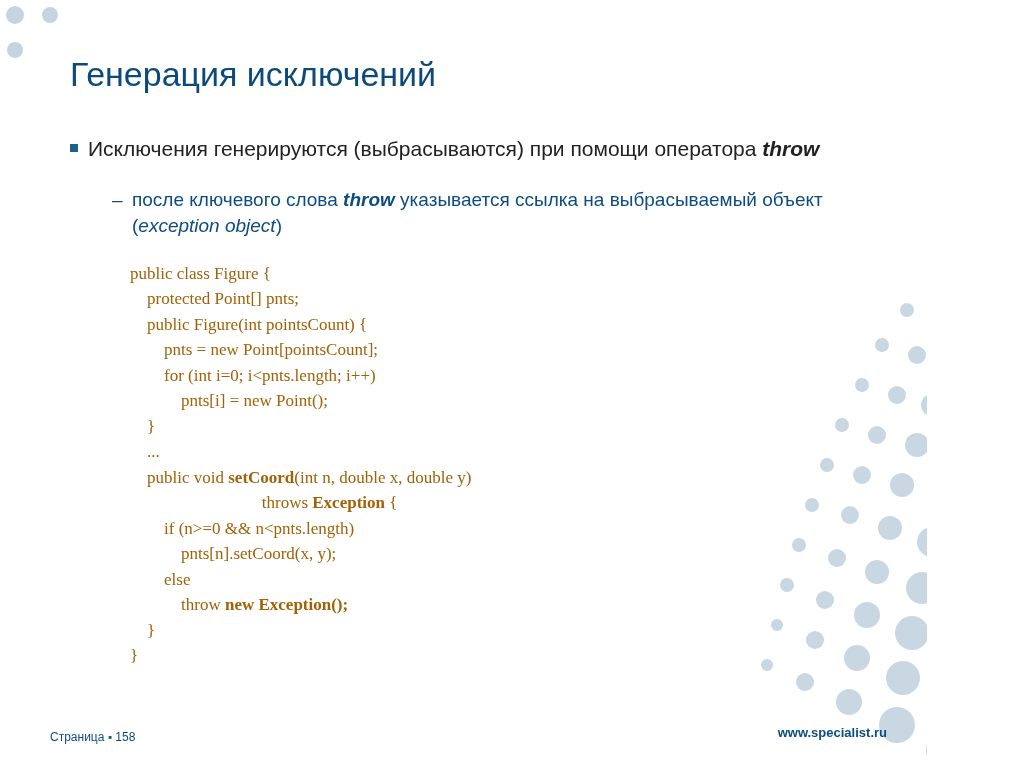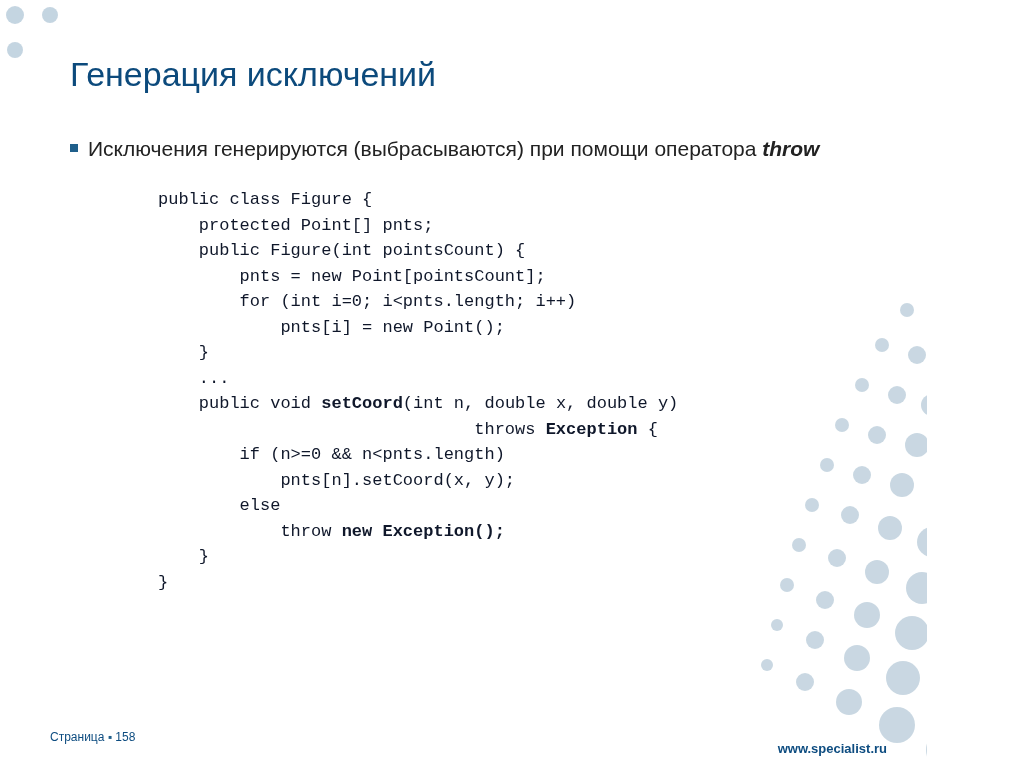--- a/index.html
+++ b/index.html
@@ -62,41 +62,41 @@
   }
   .bullet2::before {
     content: "–";
     position: absolute;
     left: 0; top: 0;
     color: #0d4c80;
   }
   .bullet1 em, .bullet2 em { font-style: italic; }
   .bullet1 strong, .bullet2 strong { font-weight: bold; }
   .code {
-    font-family: Liberation Mono, monospace;
+    font-family: Liberation Serif, serif;
     font-size: 17px;
     line-height: 1.5;
-    color: #0f172a;
+    color: #a16207;
     margin-top: 22px;
-    margin-left: 88px;
+    margin-left: 60px;
     white-space: pre;
   }
   .code strong { font-weight: bold; }
   .footer-left {
     position: absolute;
     left: 50px; bottom: 24px;
     font-size: 12px;
     color: #0d4c80;
   }
   .footer-left .sq {
     color: #1f5f8b;
   }
   .footer-right {
     position: absolute;
-    right: 40px; bottom: 12px;
+    right: 40px; bottom: 28px;
     font-size: 13px;
     color: #0d4c80;
     font-weight: bold;
   }
 </style>
 </head>
 <body>
 
 <div class="slide">
 
@@ -159,20 +159,23 @@
         <circle cx="240" cy="500" r="21"></circle>
     </g>
   </svg>
 
   <h1 class="title">Генерация исключений</h1>
 
   <div class="content">
     <div class="bullet1">
       <span>Исключения генерируются (выбрасываются) при помощи оператора </span><strong><em>throw</em></strong>
     </div>
+    <div class="bullet2">
+      <span>после ключевого слова </span><strong><em>throw</em></strong><span> указывается ссылка на выбрасываемый объект (</span><em>exception object</em><span>)</span>
+    </div>
 
     <div class="code"><span>public class Figure {</span>
 <span>    protected Point[] pnts;</span>
 <span>    public Figure(int pointsCount) {</span>
 <span>        pnts = new Point[pointsCount];</span>
 <span>        for (int i=0; i&lt;pnts.length; i++)</span>
 <span>            pnts[i] = new Point();</span>
 <span>    }</span>
 <span>    ...</span>
 <span>    public void </span><strong>setCoord</strong><span>(int n, double x, double y)</span>

